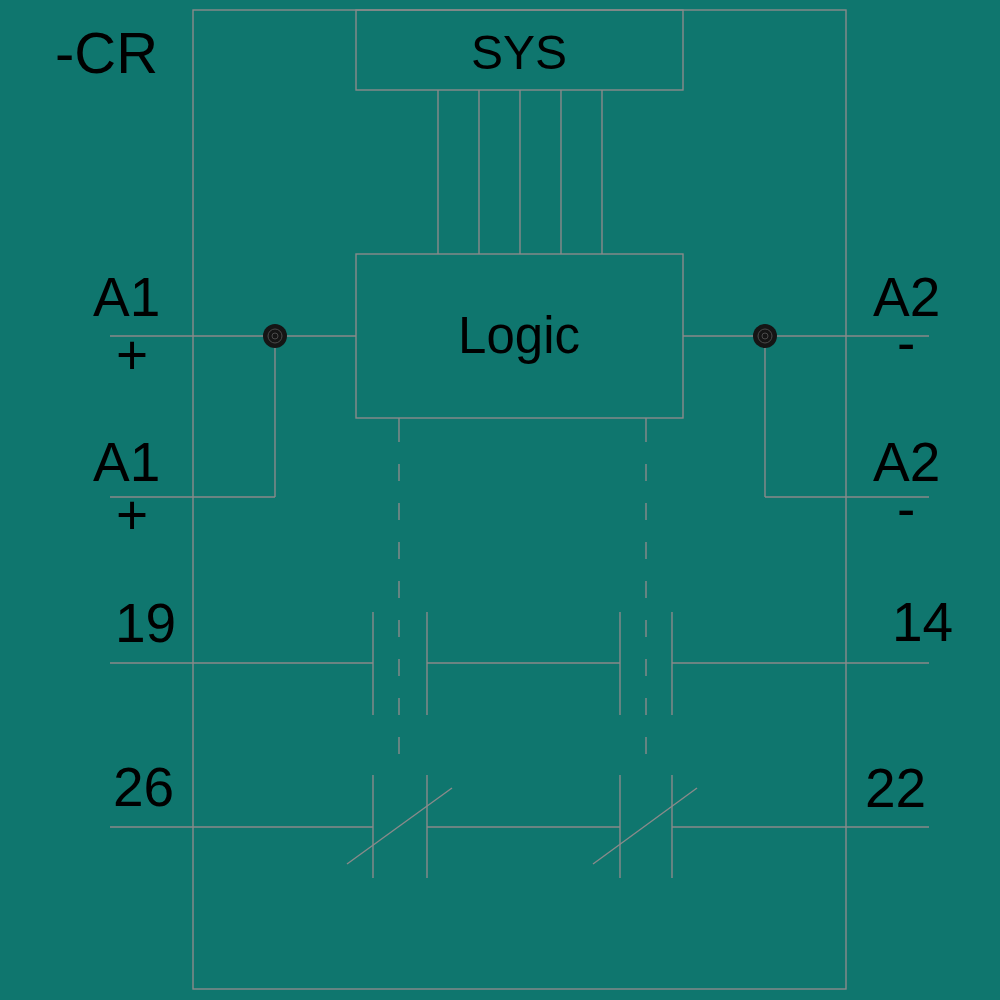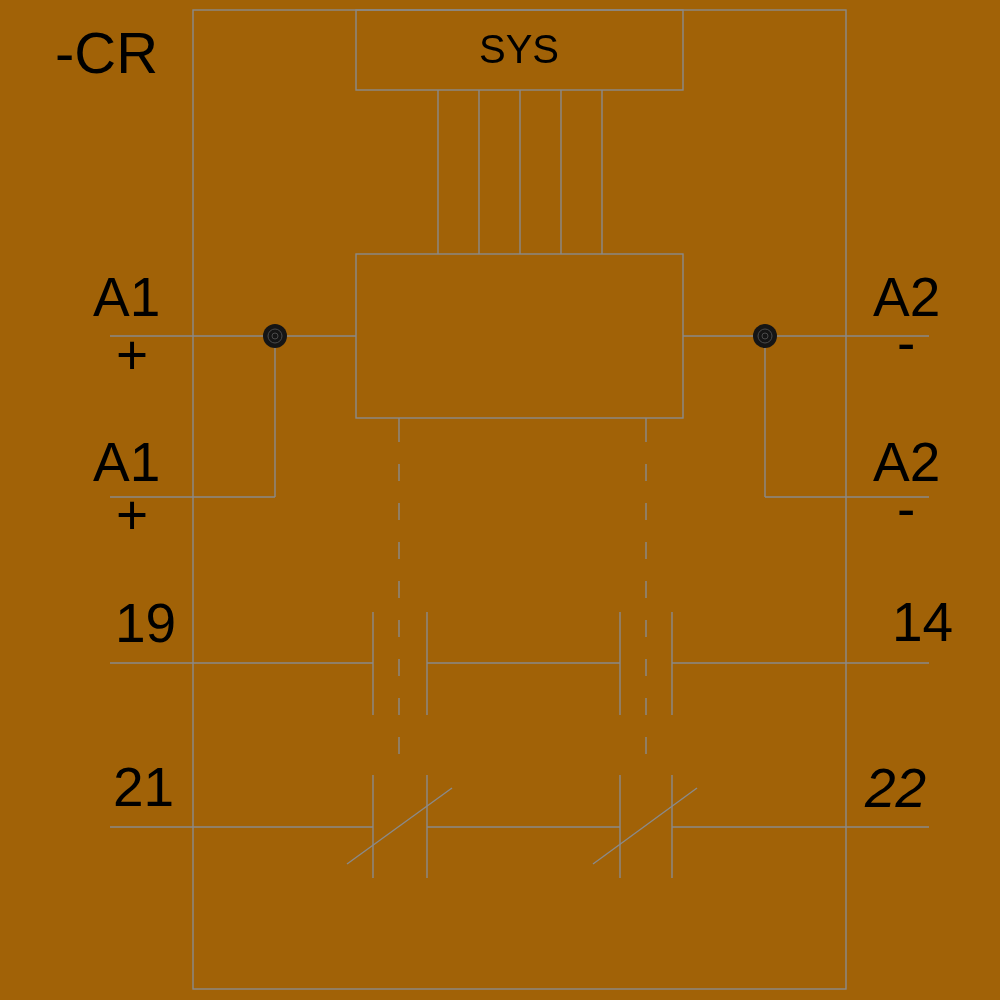--- a/index.html
+++ b/index.html
@@ -4,53 +4,53 @@
 <style>
   html, body {
     margin: 0;
     padding: 0;
     background: #ffffff;
   }
   .canvas {
     position: relative;
     width: 1000px;
     height: 1000px;
-    background: #a16207;
+    background: #0f766e;
     font-family: "Liberation Sans", sans-serif;
     overflow: hidden;
   }
   .diagram-svg {
     position: absolute;
     left: 0;
     top: 0;
     width: 1000px;
     height: 1000px;
   }
   .lbl {
     position: absolute;
     line-height: 1;
     color: #000000;
     white-space: pre;
     font-size: 55px;
   }
   .lbl-device   { left: 55px;  top: 24px;  font-size: 58px; }
-  .lbl-sys      { left: 519px; top: 29px;  font-size: 40px; transform: translateX(-50%); }
+  .lbl-sys      { left: 519px; top: 29px;  font-size: 48px; transform: translateX(-50%); }
   .lbl-logic    { left: 519px; top: 310px; font-size: 51px; transform: translateX(-50%); }
   .lbl-a1-top   { left: 93px;  top: 270px; }
   .lbl-plus-top { left: 116px; top: 328px; }
   .lbl-a2-top   { left: 873px; top: 270px; }
   .lbl-minus-top{ left: 897px; top: 316px; }
   .lbl-a1-bot   { left: 93px;  top: 435px; }
   .lbl-plus-bot { left: 116px; top: 488px; }
   .lbl-a2-bot   { left: 873px; top: 435px; }
   .lbl-minus-bot{ left: 897px; top: 482px; }
   .lbl-13       { left: 115px; top: 596px; }
   .lbl-14       { left: 892px; top: 595px; }
   .lbl-21       { left: 113px; top: 760px; }
-  .lbl-22       { left: 865px; top: 761px; font-style: italic; }
+  .lbl-22       { left: 865px; top: 761px; }
 
   .wire   { stroke: #8a8a8a; stroke-width: 1.4; fill: none; }
   .dashed { stroke: #8a8a8a; stroke-width: 1.4; fill: none; stroke-dasharray: 17 22; }
   .dot    { fill: #151515; }
   .dot-ring { fill: none; stroke: #4a4a4a; stroke-width: 1; }
 </style>
 </head>
 <body>
 
 <div class="canvas">
@@ -126,29 +126,30 @@
     </g>
     <g>
       <line x1="620" y1="775" x2="620" y2="878" class="wire"></line>
       <line x1="672" y1="775" x2="672" y2="878" class="wire"></line>
       <line x1="593" y1="864" x2="697" y2="788" class="wire"></line>
     </g>
   </svg>
 
   <div class="lbl lbl-device">-CR</div>
   <div class="lbl lbl-sys">SYS</div>
+  <div class="lbl lbl-logic">Logic</div>
 
   <div class="lbl lbl-a1-top">A1</div>
   <div class="lbl lbl-plus-top">+</div>
   <div class="lbl lbl-a2-top">A2</div>
   <div class="lbl lbl-minus-top">-</div>
 
   <div class="lbl lbl-a1-bot">A1</div>
   <div class="lbl lbl-plus-bot">+</div>
   <div class="lbl lbl-a2-bot">A2</div>
   <div class="lbl lbl-minus-bot">-</div>
 
   <div class="lbl lbl-13">19</div>
   <div class="lbl lbl-14">14</div>
-  <div class="lbl lbl-21">21</div>
+  <div class="lbl lbl-21">26</div>
   <div class="lbl lbl-22">22</div>
 
 </div>
 
 </body></html>

